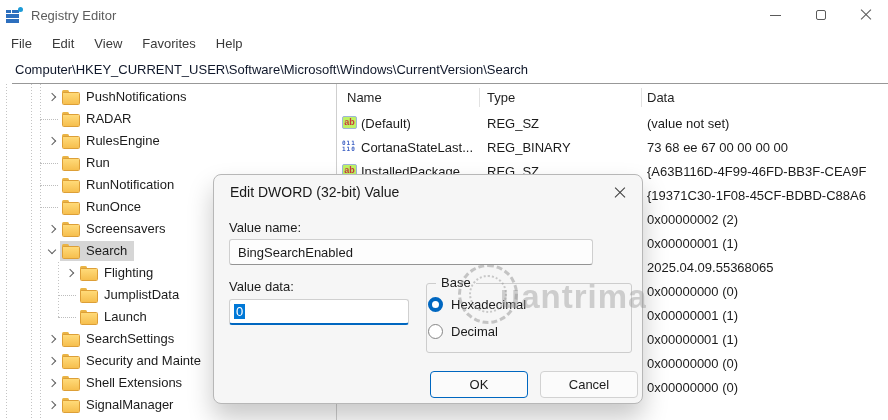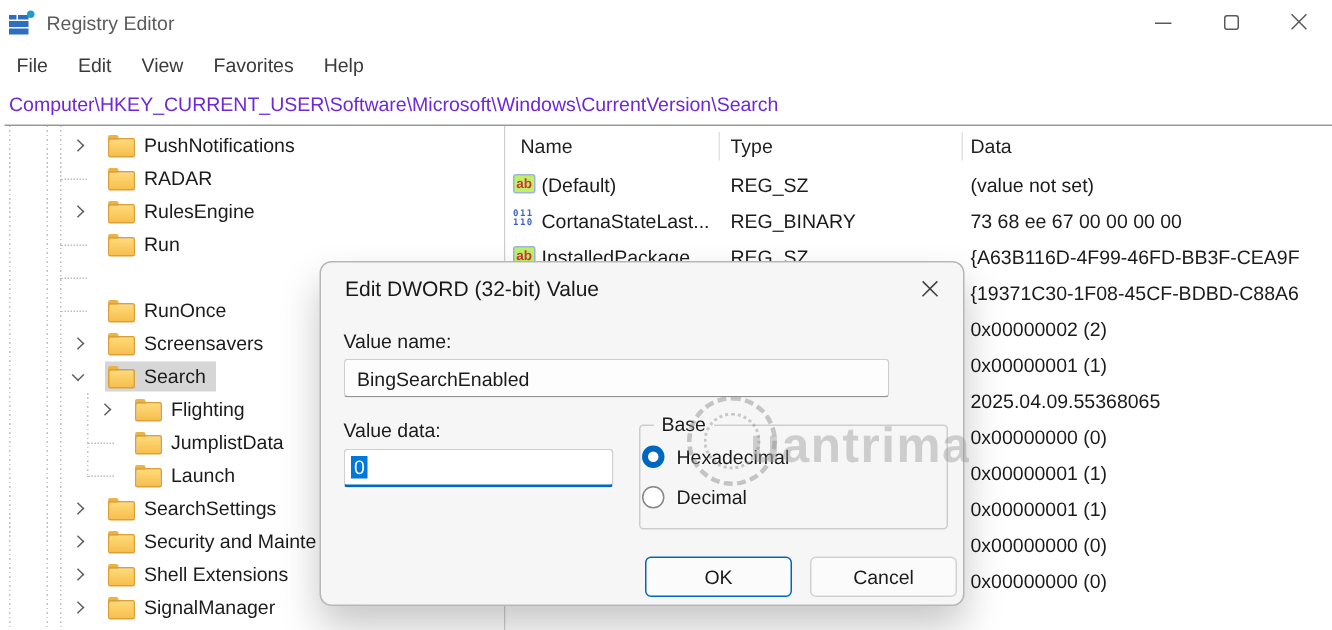--- a/index.html
+++ b/index.html
@@ -26,36 +26,36 @@
   .ic-x { position:relative; width:12px; height:12px; }
   .ic-x::before,.ic-x::after { content:""; position:absolute; left:-1px; top:5px; width:14px; height:1px; background:#5a5a5a; }
   .ic-x::before { transform:rotate(45deg); } .ic-x::after { transform:rotate(-45deg); }
 
   
   .menubar { position:absolute; top:30px; left:0; right:0; height:27px; display:flex; align-items:center; color:#3a3a3a; }
   .menu-item { padding:0 10px; height:100%; display:flex; align-items:center; }
   .menu-item:first-child { padding-left:11px; }
 
   
-  .addressbar { position:absolute; top:57px; left:3px; right:0; height:27px; line-height:26px;
-                padding-left:3px; color:#6d28d9; border-bottom:1px solid #989898; background:#fff;
+  .addressbar { position:absolute; top:57px; left:12px; right:0; height:27px; line-height:26px;
+                padding-left:3px; color:#0f172a; border-bottom:1px solid #989898; background:#fff;
                 white-space:nowrap; overflow:hidden; }
 
   
   .tree { position:absolute; left:0; top:84px; bottom:0; width:336px; overflow:hidden; background:#fff; }
   .pane-divider { position:absolute; left:336px; top:84px; bottom:0; width:1px; background:#cfcfcf; }
   .content { position:absolute; left:337px; right:0; top:84px; bottom:0; overflow:hidden; background:#fff; }
 
   
   .guide { position:absolute; width:1px; top:0; bottom:0;
            background:repeating-linear-gradient(to bottom,#c4c4c4 0 1px,transparent 1px 3px); }
   .g1{left:6px} .g2{left:31px} .g3{left:40px} 
   .g4{left:58px; top:178px; bottom:auto; height:56px;}
 
-  .titem { position:relative; height:22px; display:flex; align-items:center;gap:10px; }
+  .titem { position:relative; height:22px; display:flex; align-items:center; }
   .tree-items { padding-top:2px; position:relative; }
   .lvl1 { padding-left:44px; } .lvl2 { padding-left:62px; }
   .chev { width:16px; height:16px; flex:0 0 16px; position:relative; }
   .chev.collapsed::after { content:""; position:absolute; left:5px; top:5px; width:5px; height:5px;
       border-right:1.5px solid #5f5f5f; border-bottom:1.5px solid #5f5f5f; transform:rotate(-45deg); }
   .chev.expanded::after { content:""; position:absolute; left:5px; top:4px; width:5px; height:5px;
       border-right:1.5px solid #5f5f5f; border-bottom:1.5px solid #5f5f5f; transform:rotate(45deg); }
   .chev.none::before { content:""; position:absolute; left:-4px; top:50%; width:18px; border-top:1px dotted #bdbdbd; }
   .hl { display:flex; align-items:center; padding:2px 7px 3px 2px; }
   .hl.sel { background:#d6d6d6; }
@@ -183,20 +183,24 @@
       </div>
       <div class="titem lvl1">
         <span class="chev none"></span>
         <span class="hl">
             <span class="folder"></span>
             <span class="tlabel">Run</span>
           </span>
       </div>
       <div class="titem lvl1">
         <span class="chev none"></span>
+        <span class="hl">
+            <span class="folder"></span>
+            <span class="tlabel">RunNotification</span>
+          </span>
       </div>
       <div class="titem lvl1">
         <span class="chev none"></span>
         <span class="hl">
             <span class="folder"></span>
             <span class="tlabel">RunOnce</span>
           </span>
       </div>
       <div class="titem lvl1">
         <span class="chev collapsed"></span>

